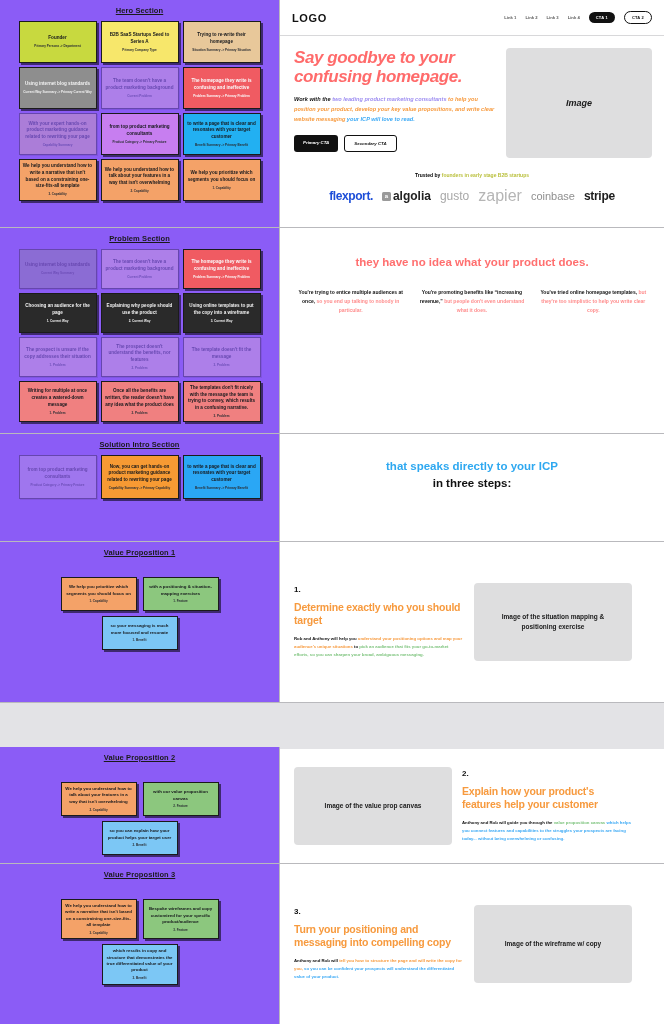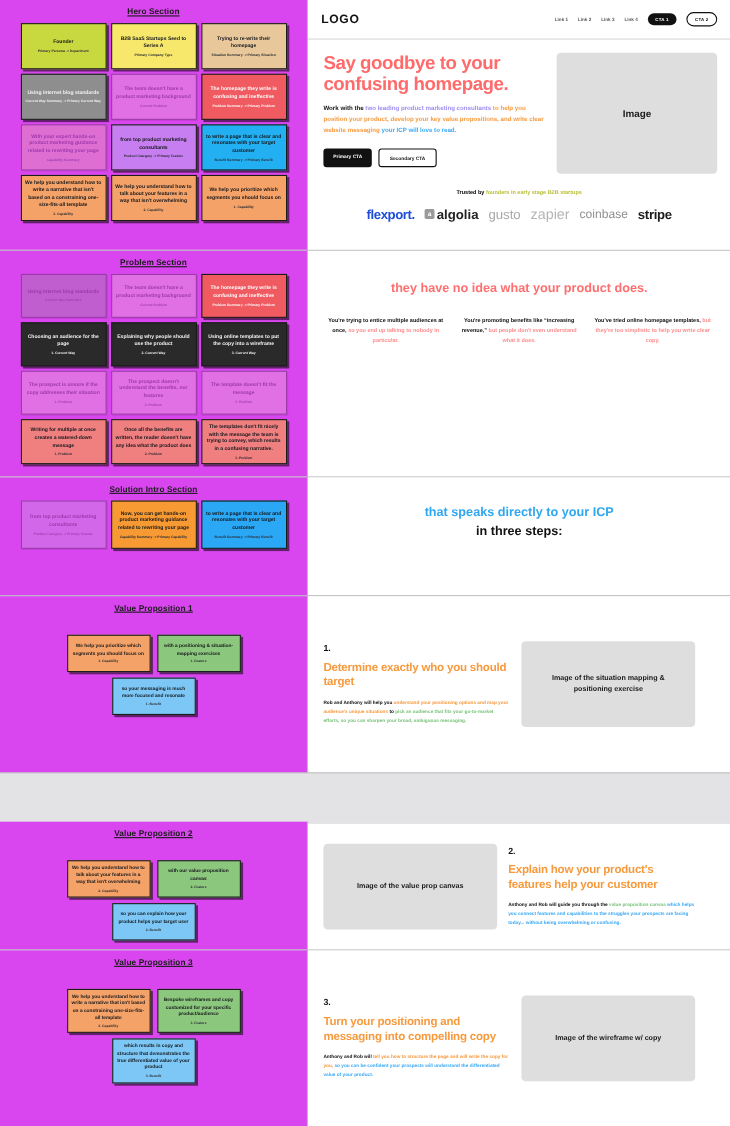--- a/index.html
+++ b/index.html
@@ -7,21 +7,21 @@
     width: 664px; height: 1024px;
     font-family: "Liberation Sans", sans-serif;
     background: #f0f0f0;
     overflow: hidden;
   }
   .page { width: 664px; height: 1024px; position: relative; background:#e3e3e6; }
 
   
   .section { display: flex; width: 664px; border-bottom: 1px solid #b9b9bd; position: relative; }
   .left-pane {
-    width: 280px; background: #d946ef; position: relative;
+    width: 280px; background: #8b5cf6; position: relative;
     border-right: 1px solid #b9b9bd; padding: 6px 8px 8px 8px;
   }
   .right-pane { width: 384px; background: #ffffff; position: relative; }
 
   .sec-title {
     text-align: center; font-size: 7.5px; font-weight: bold; color: #1a1a1a;
     text-decoration: underline; margin-bottom: 6px; letter-spacing: .1px;
   }
 
   
@@ -45,21 +45,21 @@
   }
   .logo { font-size: 11px; font-weight: bold; letter-spacing: .6px; color: #111; }
   .navlinks { display: flex; align-items: center; gap: 9px; }
   .navlink { font-size: 4.2px; font-weight: bold; color: #5a5a5a; }
   .cta-pill {
     font-size: 4px; font-weight: bold; padding: 3px 7px; border-radius: 9px;
     background: #111; color: #fff; letter-spacing: .2px;
   }
   .cta-pill.ghost { background: #fff; color: #111; border: .8px solid #111; }
 
-  .hero-body { display: flex; padding: 12px 12px 6px 14px; gap: 10px; }
+  .hero-body { display: flex; padding: 12px 12px 6px 14px; gap: 10px; font-style: italic; }
   .hero-left { width: 205px; }
   .hero-h1 { font-size: 17px; font-weight: bold; line-height: 1.12; color: #ff6b6b; letter-spacing: -.4px; }
   .hero-p { margin-top: 9px; font-size: 5.6px; font-weight: bold; line-height: 1.75; }
   .k-dark { color: #111; }
   .k-violet { color: #9d8df1; }
   .k-orange { color: #f79a3e; }
   .k-blue { color: #3ba9f5; }
   .hero-ctas { display: flex; gap: 6px; margin-top: 11px; }
   .btn {
     font-size: 4.4px; font-weight: bold; padding: 5px 9px; border-radius: 3px;
@@ -78,21 +78,21 @@
   .trust-label .hl { color: #b9bf3a; }
   .logos { display: flex; align-items: center; justify-content: center; gap: 9px; margin-top: 9px; }
   .logo-item { font-size: 12px; color: #3a3a3a; font-weight: bold; }
   .lg-flexport { font-weight: bold; color: #1d4ed8; letter-spacing: -.4px; }
   .lg-algolia { display: flex; align-items: center; gap: 2px; color: #222; }
   .lg-algolia .sq {
     width: 9px; height: 9px; background: #9a9a9a; color:#fff; border-radius: 1.5px;
     font-size: 6px; display: flex; align-items: center; justify-content: center;
   }
   .lg-gusto { font-weight: normal; color: #a8a8a8; font-size: 12px; }
-  .lg-zapier { font-weight: normal; color: #b5b5b5; font-size: 13px; }
+  .lg-zapier { font-weight: normal; color: #b5b5b5; font-size: 16px; }
   .lg-coinbase { font-weight: normal; color: #8f8f8f; font-size: 11px; }
   .lg-stripe { font-weight: bold; color: #1c1c1c; font-size: 12px; letter-spacing: -.3px; }
 
   
   .prob-h { text-align: center; padding-top: 26px; }
   .prob-h .l { display: block; font-size: 11.5px; font-weight: bold; color: #ff6f6f; line-height: 1.55; }
   .prob-cols { display: flex; gap: 8px; padding: 16px 14px 0 14px; }
   .prob-col { flex: 1; text-align: center; font-size: 5px; font-weight: bold; line-height: 1.8; }
   .k-rose { color: #ff8d8d; }
 

